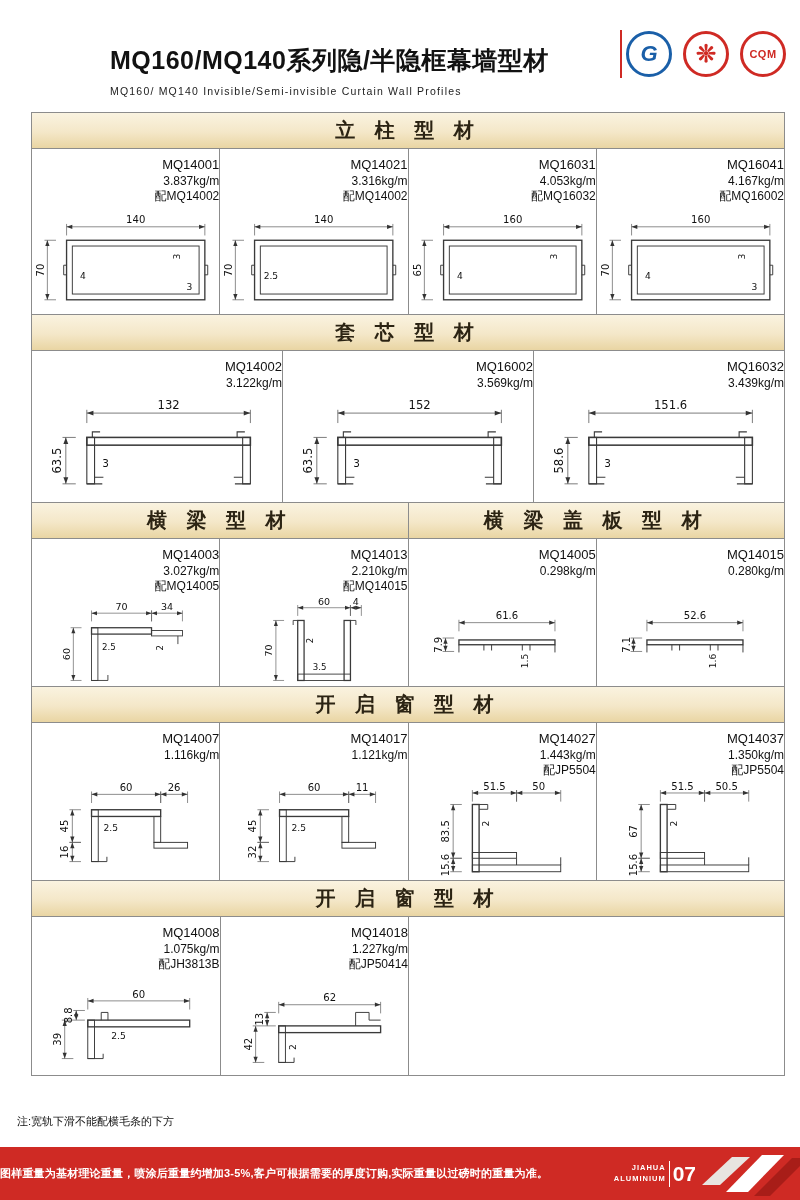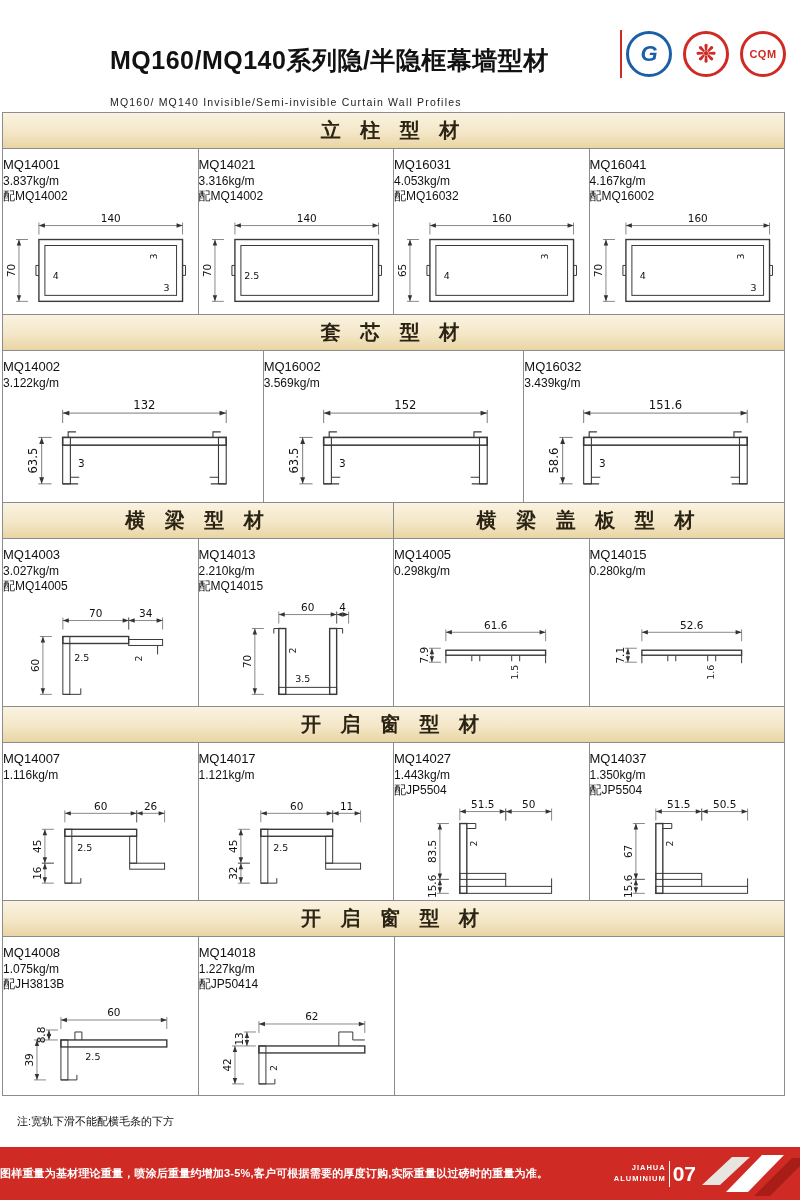--- a/index.html
+++ b/index.html
@@ -10,40 +10,40 @@
     --logo-blue:#1a5fa8;
   }
   *{margin:0;padding:0;box-sizing:border-box}
   html,body{width:800px;height:1200px;background:#fff;overflow:hidden;
     font-family:"Liberation Sans",sans-serif;color:#111;position:relative}
 
   
   .header{position:absolute;top:0;left:0;width:100%;height:106px}
   .title-block{position:absolute;left:110px;right:190px;top:44px;text-align:left}
   .title{font-size:25px;font-weight:bold;letter-spacing:0.5px;color:#121212}
-  .subtitle{font-size:10.5px;color:#222;letter-spacing:1.2px;margin-top:19px}
+  .subtitle{font-size:10.5px;color:#222;letter-spacing:1.2px;margin-top:8px}
   .red-divider{position:absolute;right:178px;top:30px;width:2px;height:48px;background:var(--accent-red)}
   .logos{position:absolute;right:14px;top:31px;display:flex;gap:11px;align-items:center}
   .logo{width:46px;height:46px;border-radius:50%;display:flex;align-items:center;justify-content:center;
         font-weight:bold;background:#fff}
   .logo-0{border:3px solid var(--logo-blue);color:var(--logo-blue);font-size:22px;font-style:italic}
   .logo-1{border:3px solid var(--accent-red);color:var(--accent-red);font-size:24px}
   .logo-2{border:3px solid var(--accent-red);color:var(--accent-red);font-size:11px;letter-spacing:0.5px}
 
   
-  .catalog{position:absolute;left:2px;right:15px;top:112px;border:1px solid var(--border-gray)}
+  .catalog{position:absolute;left:31px;right:15px;top:112px;border:1px solid var(--border-gray)}
   .sec-header{display:flex;border-bottom:1px solid var(--border-gray)}
   .sec-title{height:35px;display:flex;align-items:center;justify-content:center;
     font-size:20px;font-weight:bold;color:#2b2313;letter-spacing:7px;
     background:linear-gradient(180deg,var(--band-top) 0%,#f4e7c8 55%,var(--band-bottom) 100%)}
   .sec-title + .sec-title{border-left:1px solid var(--border-gray)}
   .prow{display:flex;border-bottom:1px solid var(--border-gray)}
   #sections > :last-child{border-bottom:none}
   .cell{flex:1 1 0;border-right:1px solid var(--border-gray);display:flex;flex-direction:column;
-        align-items:flex-start;padding-top:8px;min-width:0}
+        align-items:flex-end;padding-top:8px;min-width:0}
   .cell:last-child{border-right:none}
   .cell.empty{border-right:none}
   .model{font-size:13px;line-height:1.3;text-align:center}
   .weight,.match{font-size:12px;line-height:1.3;text-align:center}
   svg.draw{width:100%;flex:1 1 0;min-height:0}
   .pf{fill:none;stroke:#3a3a3a;stroke-width:1.4}
   .pf2{fill:none;stroke:#3a3a3a;stroke-width:1}
   .dl{stroke:#555;stroke-width:0.7}
   .dt{font-size:10.5px;fill:#111;font-family:"DejaVu Sans",sans-serif}
   .di{font-size:9.5px;fill:#111;font-family:"DejaVu Sans",sans-serif}
@@ -252,21 +252,21 @@
             <line class="dl" x1="12" y1="84" x2="24" y2="84"></line>
             <text class="dt" text-anchor="middle" transform="translate(11,63) rotate(-90)">58.6</text>
             <text class="di" x="51" y="69" text-anchor="middle">3</text>
           </svg>
         </div>
       </div>
       <div class="sec-header">
         <div class="sec-title" style="flex: 2 1 0px;">横 梁 型 材</div>
         <div class="sec-title" style="flex: 2 1 0px;">横 梁 盖 板 型 材</div>
       </div>
-      <div class="prow" style="height: 168px;">
+      <div class="prow" style="height: 148px;">
         <div class="cell">
           <div class="model">MQ14003</div>
           <div class="weight">3.027kg/m</div>
           <div class="match">配MQ14005</div>
           <svg viewBox="0 0 195 100" class="draw">
             <rect class="pf" x="60" y="36" width="66" height="7"></rect>
             <rect class="pf2" x="126" y="39" width="34" height="6"></rect>
             <path class="pf2" d="M155,45 v9"></path>
             <rect class="pf2" x="60" y="36" width="7" height="58"></rect>
             <path class="pf2" d="M60,94 h18 v-6"></path>

